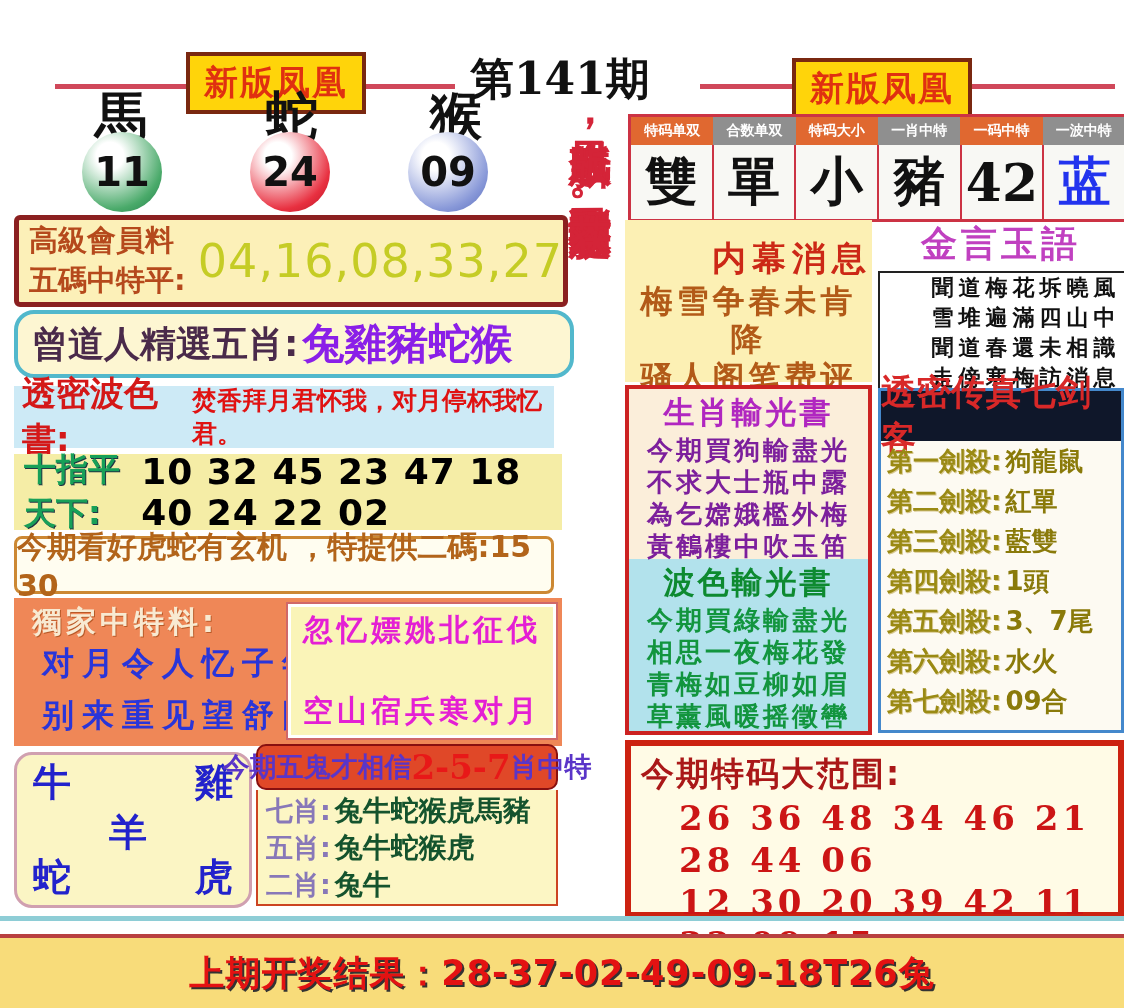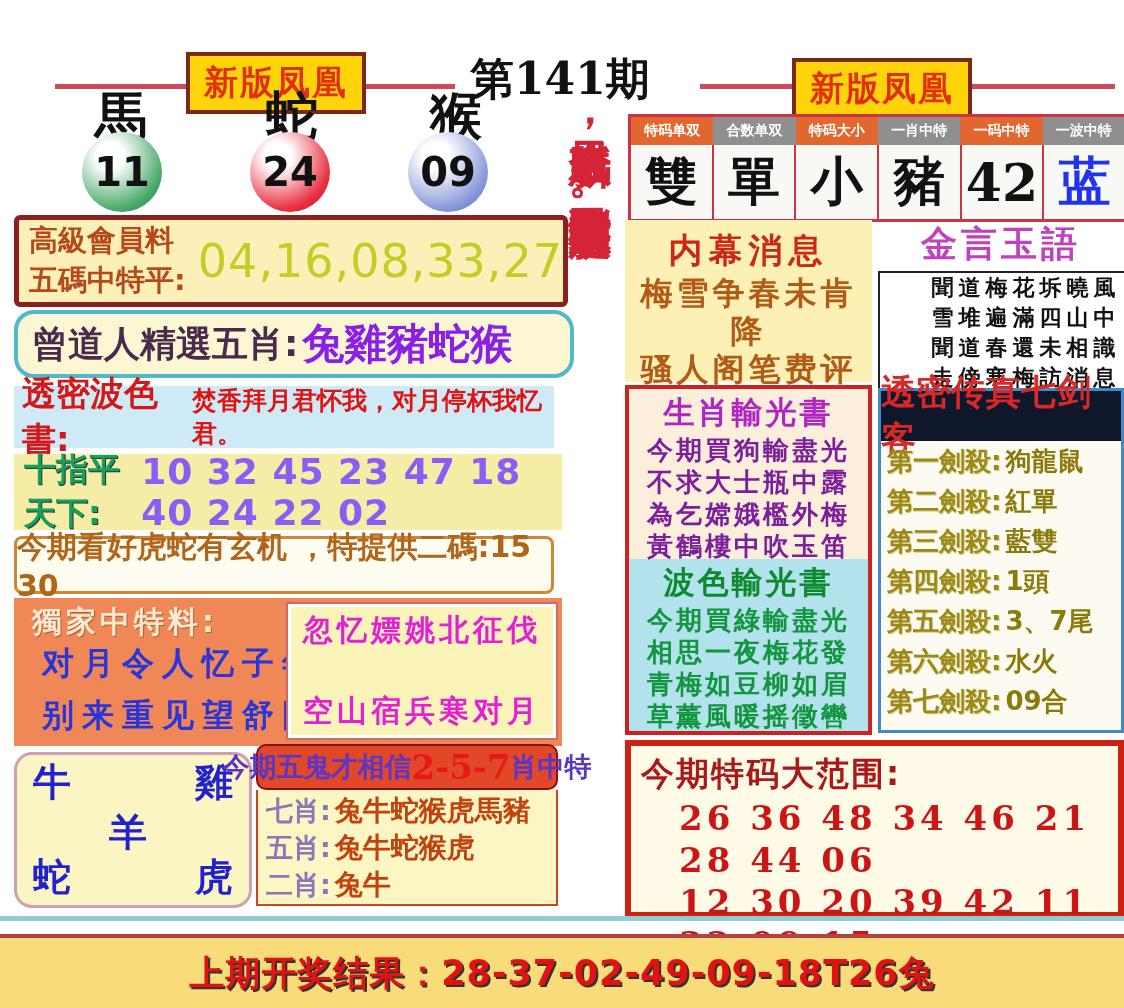--- a/index.html
+++ b/index.html
@@ -35,21 +35,21 @@
   .box-fivezodiac .val{font-size:42px;font-weight:bold;color:#8a1fe8;margin-left:4px;}
 
   .box-bose{left:14px;top:386px;width:532px;height:62px;background:#cdeaf6;
       display:flex;align-items:center;padding-left:8px;}
   .box-bose .lbl{font-size:34px;font-weight:bold;color:#d41818;}
   .box-bose .val{font-size:25px;font-weight:bold;color:#e01212;margin-left:4px;}
 
   .box-ten{left:14px;top:454px;width:538px;height:76px;background:#f5eda6;
       display:flex;align-items:center;padding-left:10px;}
   .box-ten .lbl{font-size:32px;font-weight:bold;color:#18a058;text-shadow:1px 1px 0 #234;}
-  .box-ten .val{font-size:36px;font-weight:bold;color:#8b5cf6;margin-left:4px;letter-spacing:1px;}
+  .box-ten .val{font-size:36px;font-weight:bold;color:#000000;margin-left:4px;letter-spacing:1px;}
 
   .box-twocodes{left:14px;top:536px;width:534px;height:52px;border:3px solid #cc8833;border-radius:8px;
       background:#fffdf0;display:flex;align-items:center;justify-content:center;
       font-size:30px;font-weight:bold;color:#b2641a;}
 
   .box-exclusive{left:14px;top:598px;width:548px;height:148px;background:#ef8757;}
   .excl-lbl{position:absolute;left:18px;top:4px;font-size:30px;font-weight:bold;color:#f8ead2;
       text-shadow:1px 1px 0 #b85a28;letter-spacing:4px;}
   .excl-line{position:absolute;left:28px;font-size:32px;font-weight:bold;color:#2935d9;letter-spacing:8px;}
   .poem-box{position:absolute;left:274px;top:6px;width:262px;height:128px;background:#faf4b8;
@@ -62,21 +62,21 @@
   .zg{position:absolute;font-size:38px;font-weight:bold;color:#2222cc;}
 
   .box-fiveghost{left:256px;top:744px;width:302px;height:162px;}
   .fg-head{height:42px;background:#e04828;border:2px solid #881010;border-radius:10px;
       display:flex;align-items:center;justify-content:center;white-space:nowrap;}
   .fg-head .p{font-size:27px;font-weight:bold;color:#5a35c8;}
   .fg-head .n{font-size:34px;font-weight:bold;color:#e81818;font-family:"DejaVu Serif",serif;}
   .fg-body{height:112px;background:#fcf6c4;border:2px solid #cc4422;border-top:none;padding:2px 0 0 8px;}
   .fg-row{height:37px;display:flex;align-items:center;}
   .fg-row .lbl{font-size:27px;font-weight:bold;color:#8878b8;}
-  .fg-row .val{font-size:28px;font-weight:bold;color:#c2410c;margin-left:4px;}
+  .fg-row .val{font-size:28px;font-weight:bold;color:#14532d;margin-left:4px;}
 
   
   .vslogan{left:556px;top:106px;width:70px;height:836px;writing-mode:vertical-rl;
       font-size:43px;font-weight:bold;color:#d42438;font-family:"DejaVu Serif",serif;
       letter-spacing:1px;line-height:70px;}
 
   
   .ptable{left:628px;top:114px;width:494px;height:102px;border:3px solid #cc3344;
       display:flex;flex-direction:column;background:#fff;}
   .pt-heads{display:flex;height:28px;}
@@ -85,21 +85,21 @@
   .c-orange{background:#e06830;} .c-gray{background:#8f8f8f;}
   .pt-vals{display:flex;flex:1;}
   .pt-vals div{flex:1;display:flex;align-items:center;justify-content:center;
       font-size:52px;font-weight:bold;color:#111;background:#f8f8f4;
       border-left:2px solid #cc3344;font-family:"DejaVu Serif",serif;}
   .pt-vals div:first-child{border-left:none;}
   .pt-vals .blue{color:#2233ee;}
 
   
   .sec-insider{left:625px;top:220px;width:247px;height:162px;background:#fcf0b4;text-align:center;}
-  .sec-insider .ttl{font-size:34px;font-weight:bold;color:#cc2816;letter-spacing:6px;padding-top:8px;}
+  .sec-insider .ttl{font-size:34px;font-weight:bold;color:#cc2816;letter-spacing:6px;padding-top:16px;text-align:right;}
   .sec-insider .ln{font-size:32px;color:#b25a18;line-height:38px;letter-spacing:4px;
       font-family:"DejaVu Serif",serif;font-weight:bold;}
 
   .sec-lose{left:625px;top:385px;width:239px;height:342px;border:4px solid #cc2222;}
   .lose-top{height:170px;background:#fbeeda;text-align:center;}
   .lose-top .ttl{font-size:31px;font-weight:bold;color:#b026c0;letter-spacing:3px;padding-top:3px;}
   .lose-top .ln{font-size:26px;color:#7c1f9c;line-height:32px;letter-spacing:3px;
       font-family:"DejaVu Serif",serif;font-weight:bold;}
   .lose-bot{height:172px;background:#b2e2ec;text-align:center;}
   .lose-bot .ttl{font-size:31px;font-weight:bold;color:#0d8a30;letter-spacing:3px;padding-top:3px;}

